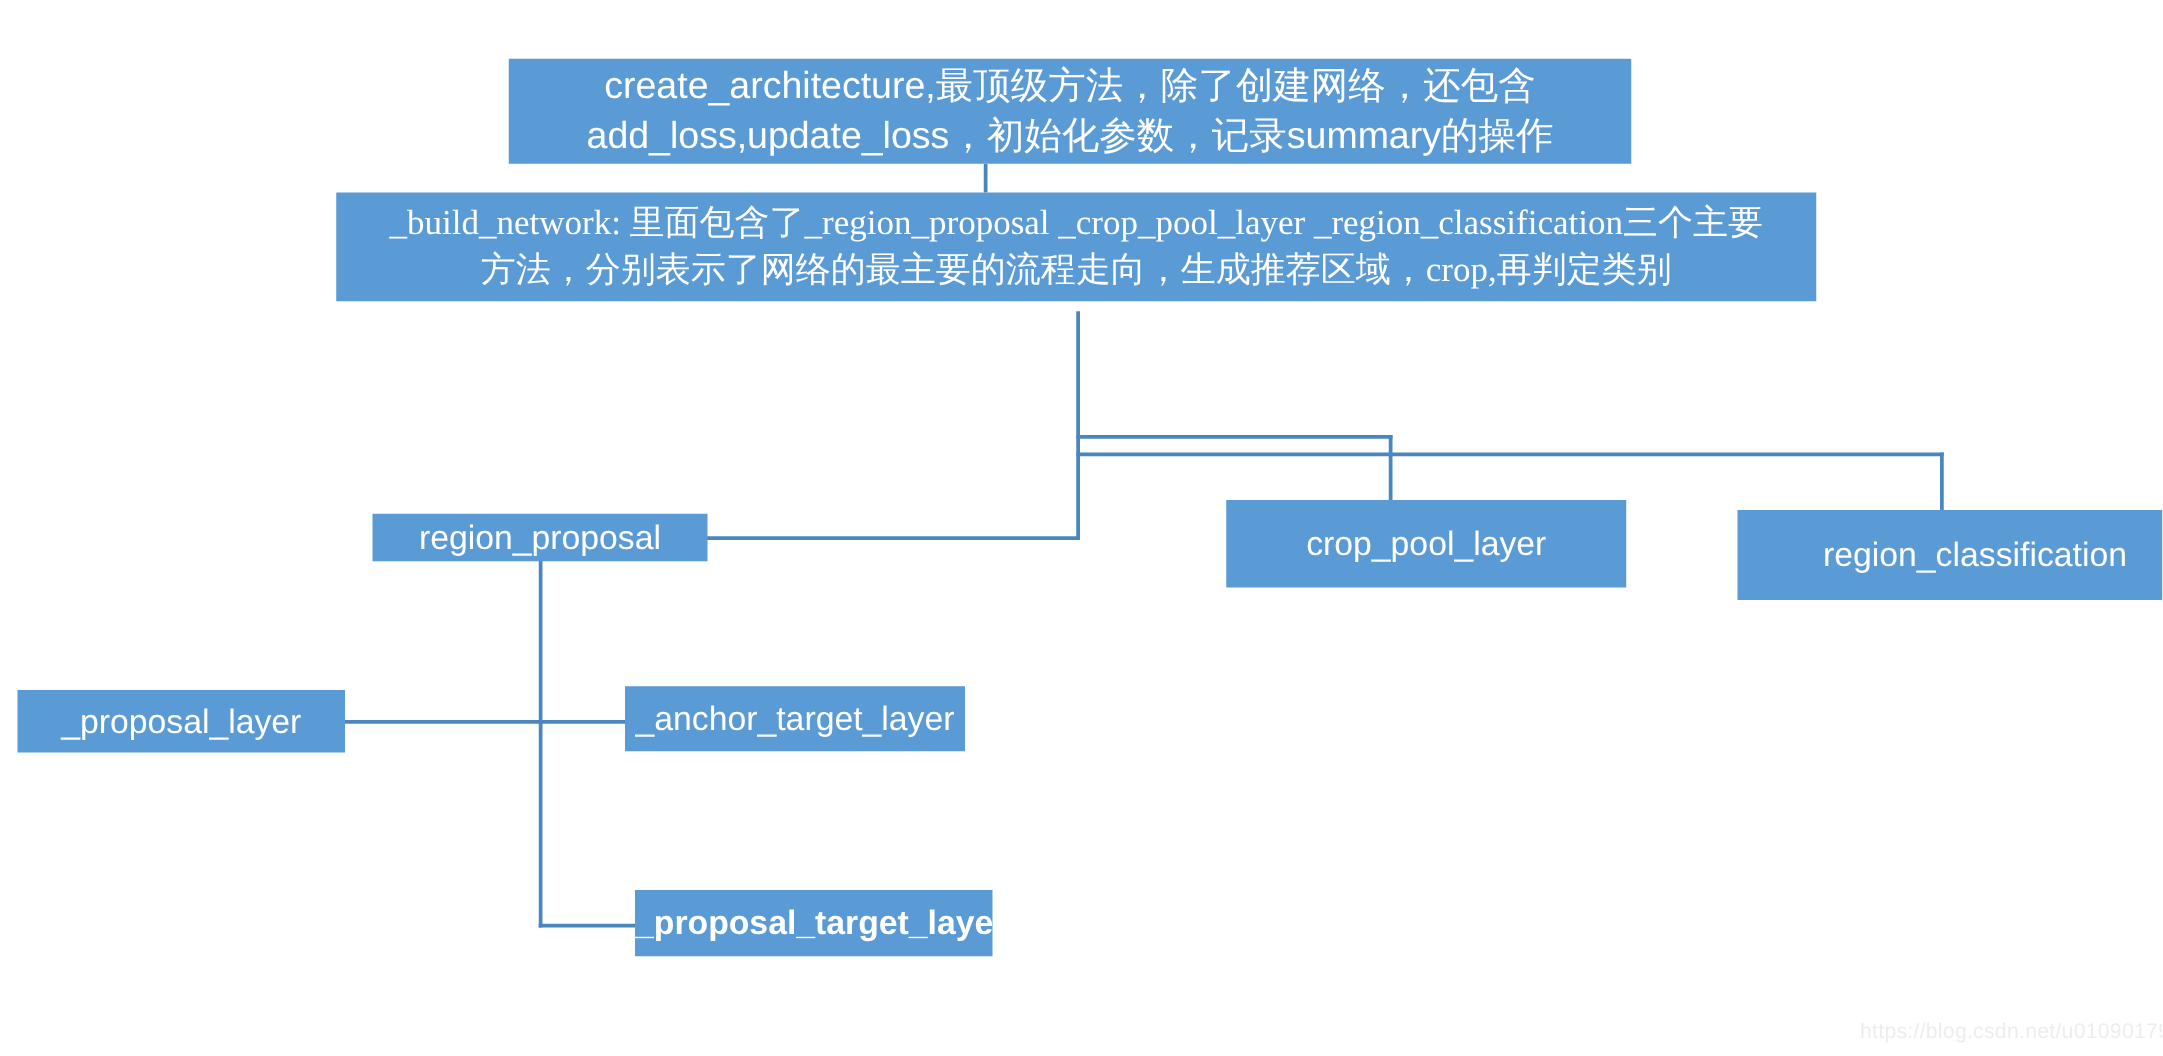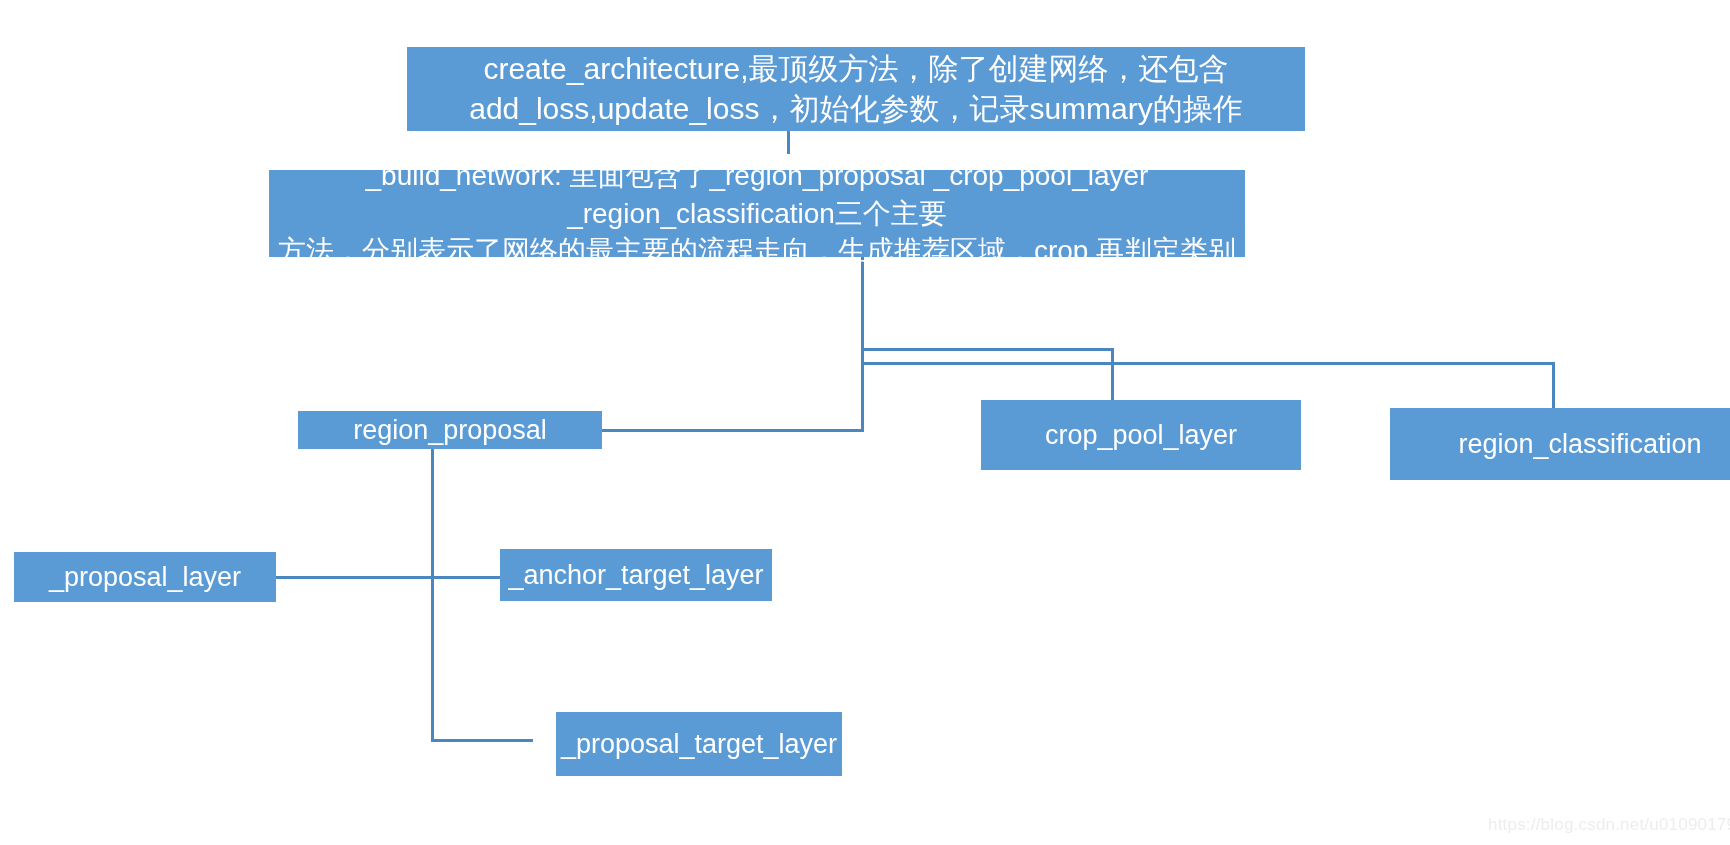--- a/index.html
+++ b/index.html
@@ -82,44 +82,44 @@
 
   <div class="conn h" style="left:276px; top:576px; width:258px;"></div>
 
   <div class="conn h" style="left:431px; top:739px; width:102px;"></div>
 
   <div class="node multiline overflow t-large" style="left:407px; top:47px; width:898px; height:84px;">
     <span class="label">create_architecture,最顶级方法，除了创建网络，还包含
 add_loss,update_loss，初始化参数，记录summary的操作</span>
   </div>
 
-  <div class="node multiline overflow t-medium" style="left:269px; top:170px; width:976px; height:87px;">
+  <div class="node multiline overflow t-medium" style="left:269px; top:154px; width:1184px; height:87px;font-family:Liberation Serif, serif;">
     <span class="label">_build_network: 里面包含了_region_proposal  _crop_pool_layer  _region_classification三个主要
 方法，分别表示了网络的最主要的流程走向，生成推荐区域，crop,再判定类别</span>
   </div>
 
-  <div class="node t-node" style="left:298px; top:411px; width:304px; height:38px;">
+  <div class="node t-node" style="left:298px; top:411px; width:268px; height:38px;">
     <span class="label">region_proposal</span>
   </div>
 
   <div class="node t-node" style="left:952px; top:400px; width:320px; height:70px;margin-left:29px;">
     <span class="label">crop_pool_layer</span>
   </div>
 
   <div class="node t-node" style="left:1390px; top:408px; width:380px; height:72px;">
     <span class="label">region_classification</span>
   </div>
 
   <div class="node t-node" style="left:14px; top:552px; width:262px; height:50px;justify-content:flex-end;">
     <span class="label">_proposal_layer</span>
   </div>
 
   <div class="node t-node" style="left:500px; top:549px; width:272px; height:52px;">
     <span class="label">_anchor_target_layer</span>
   </div>
 
-  <div class="node t-node" style="left:556px; top:712px; width:286px; height:64px;">
+  <div class="node t-node" style="left:508px; top:712px; width:286px; height:53px;font-weight:bold;">
     <span class="label">_proposal_target_layer</span>
   </div>
 
   <div class="watermark" style="left:1488px; top:815px;">https://blog.csdn.net/u010901792</div>
 
 </div>
 
 </body></html>

